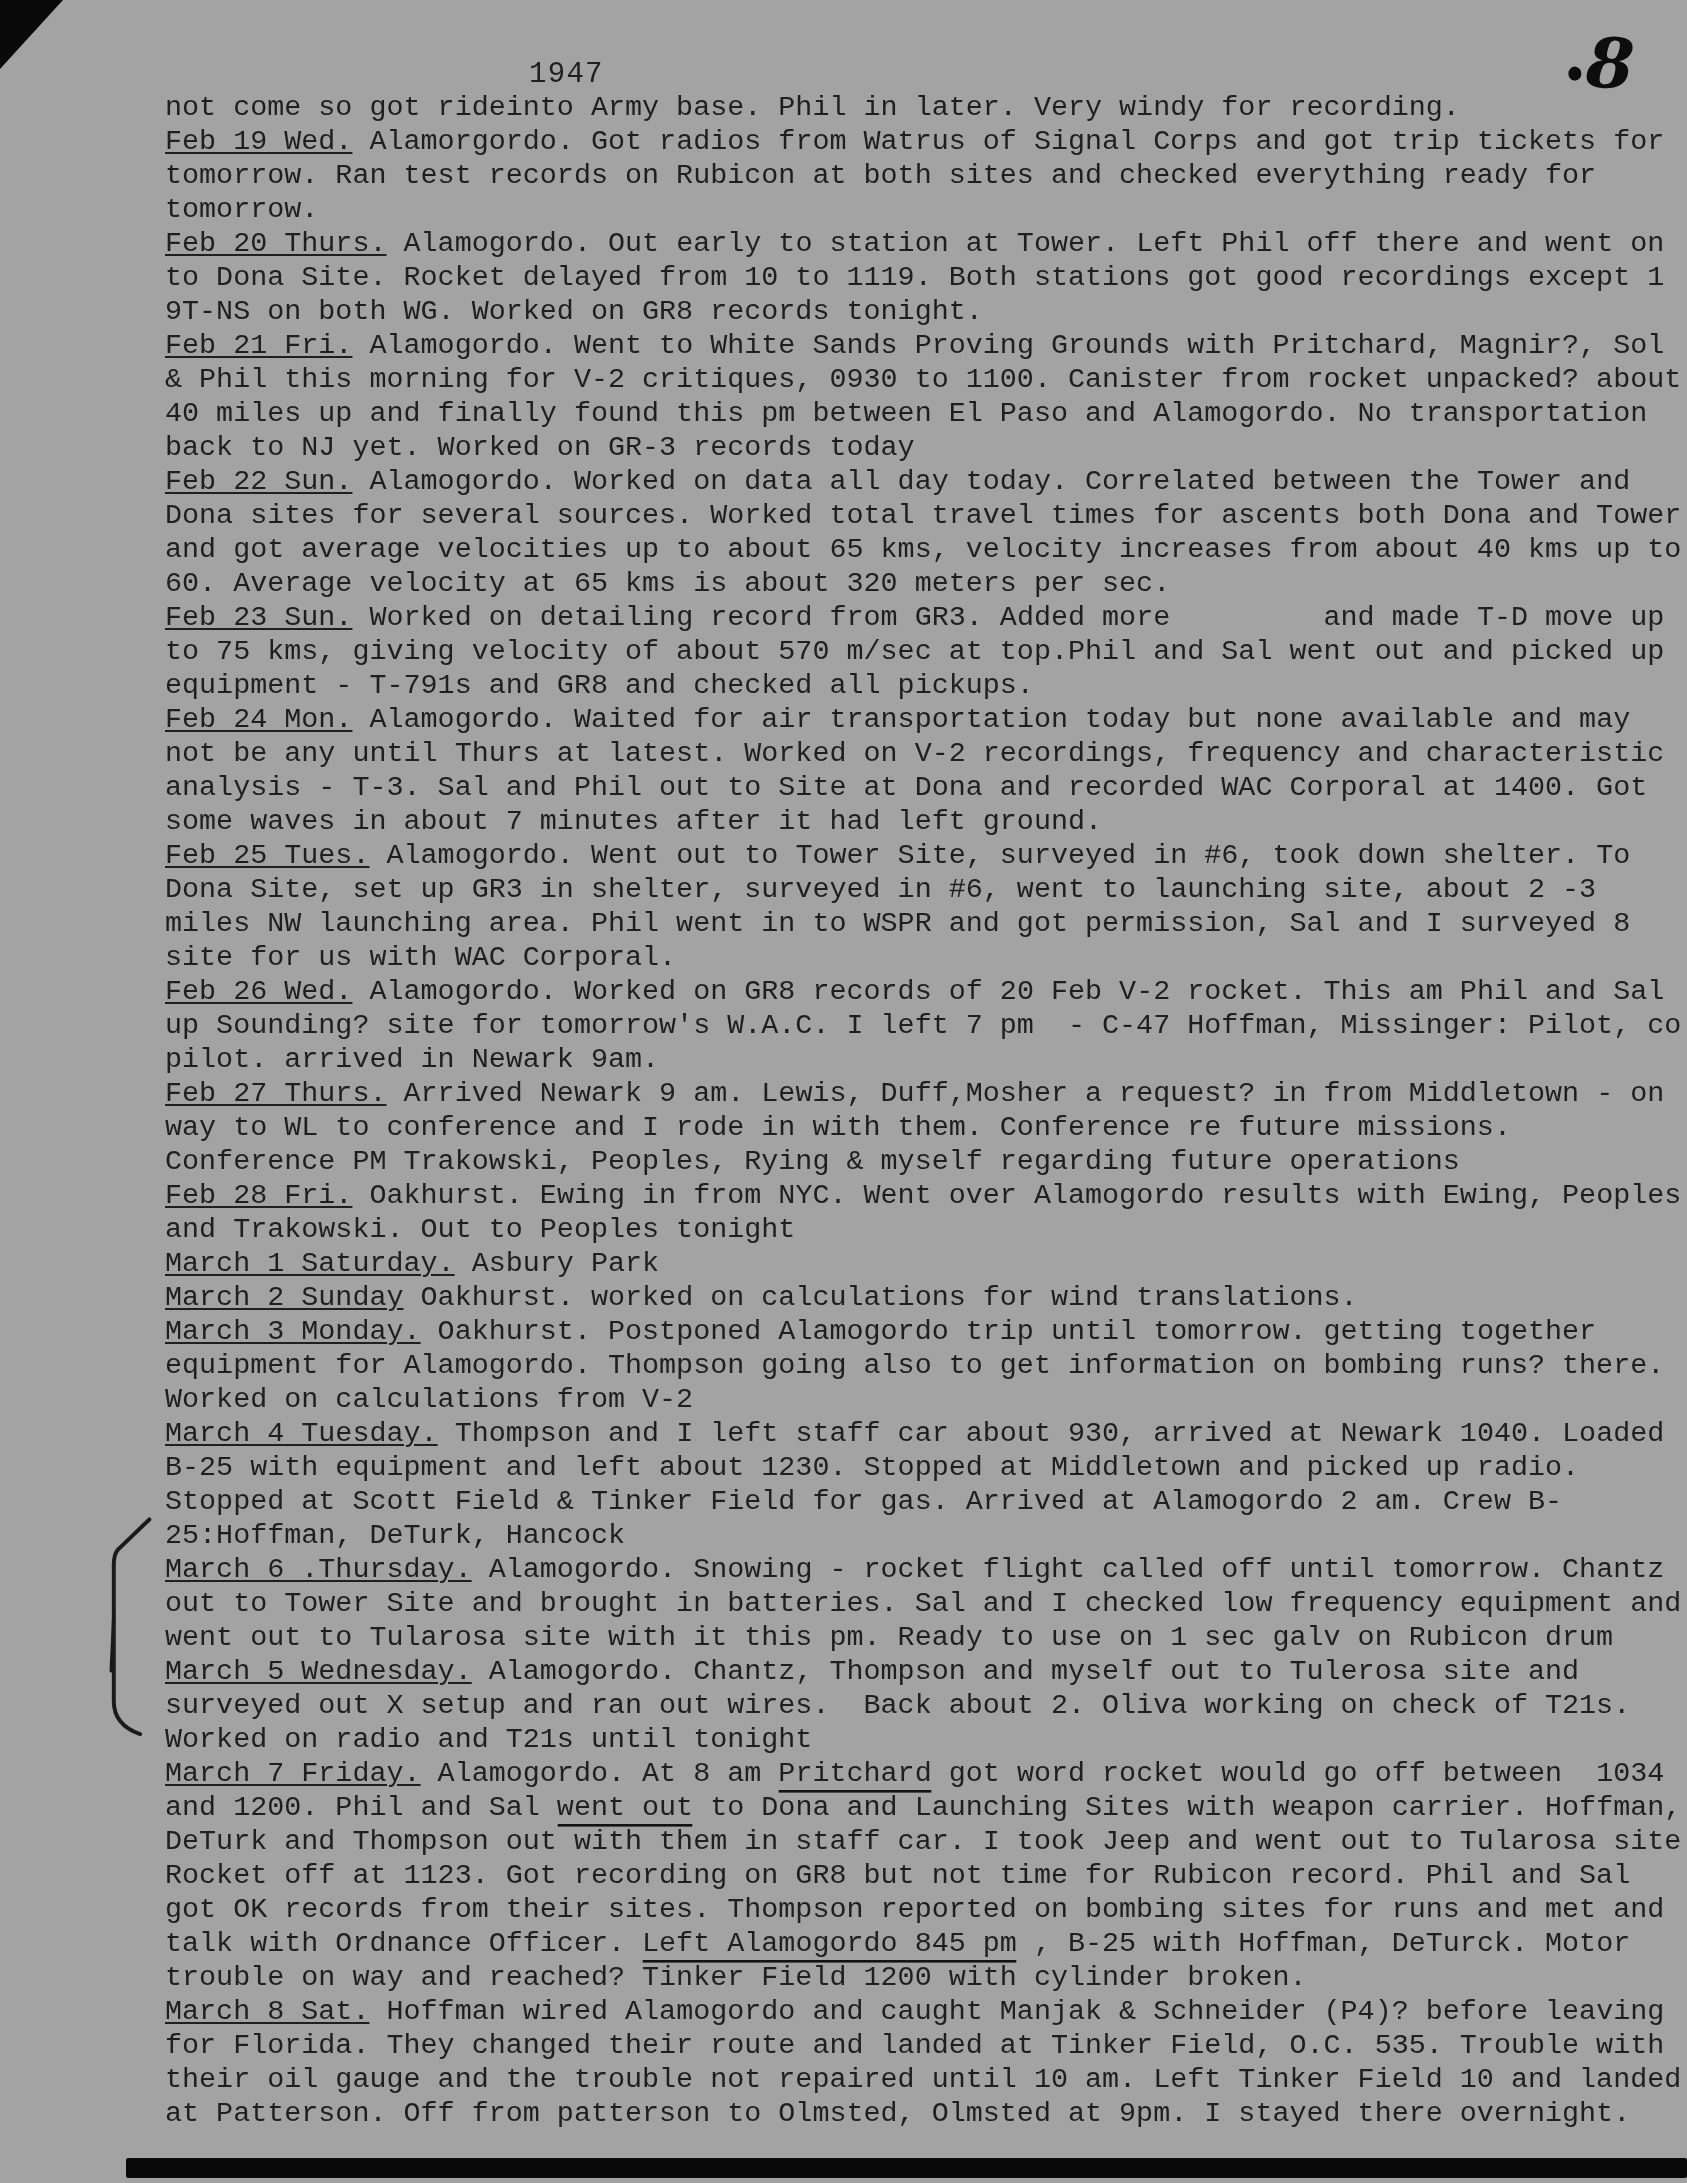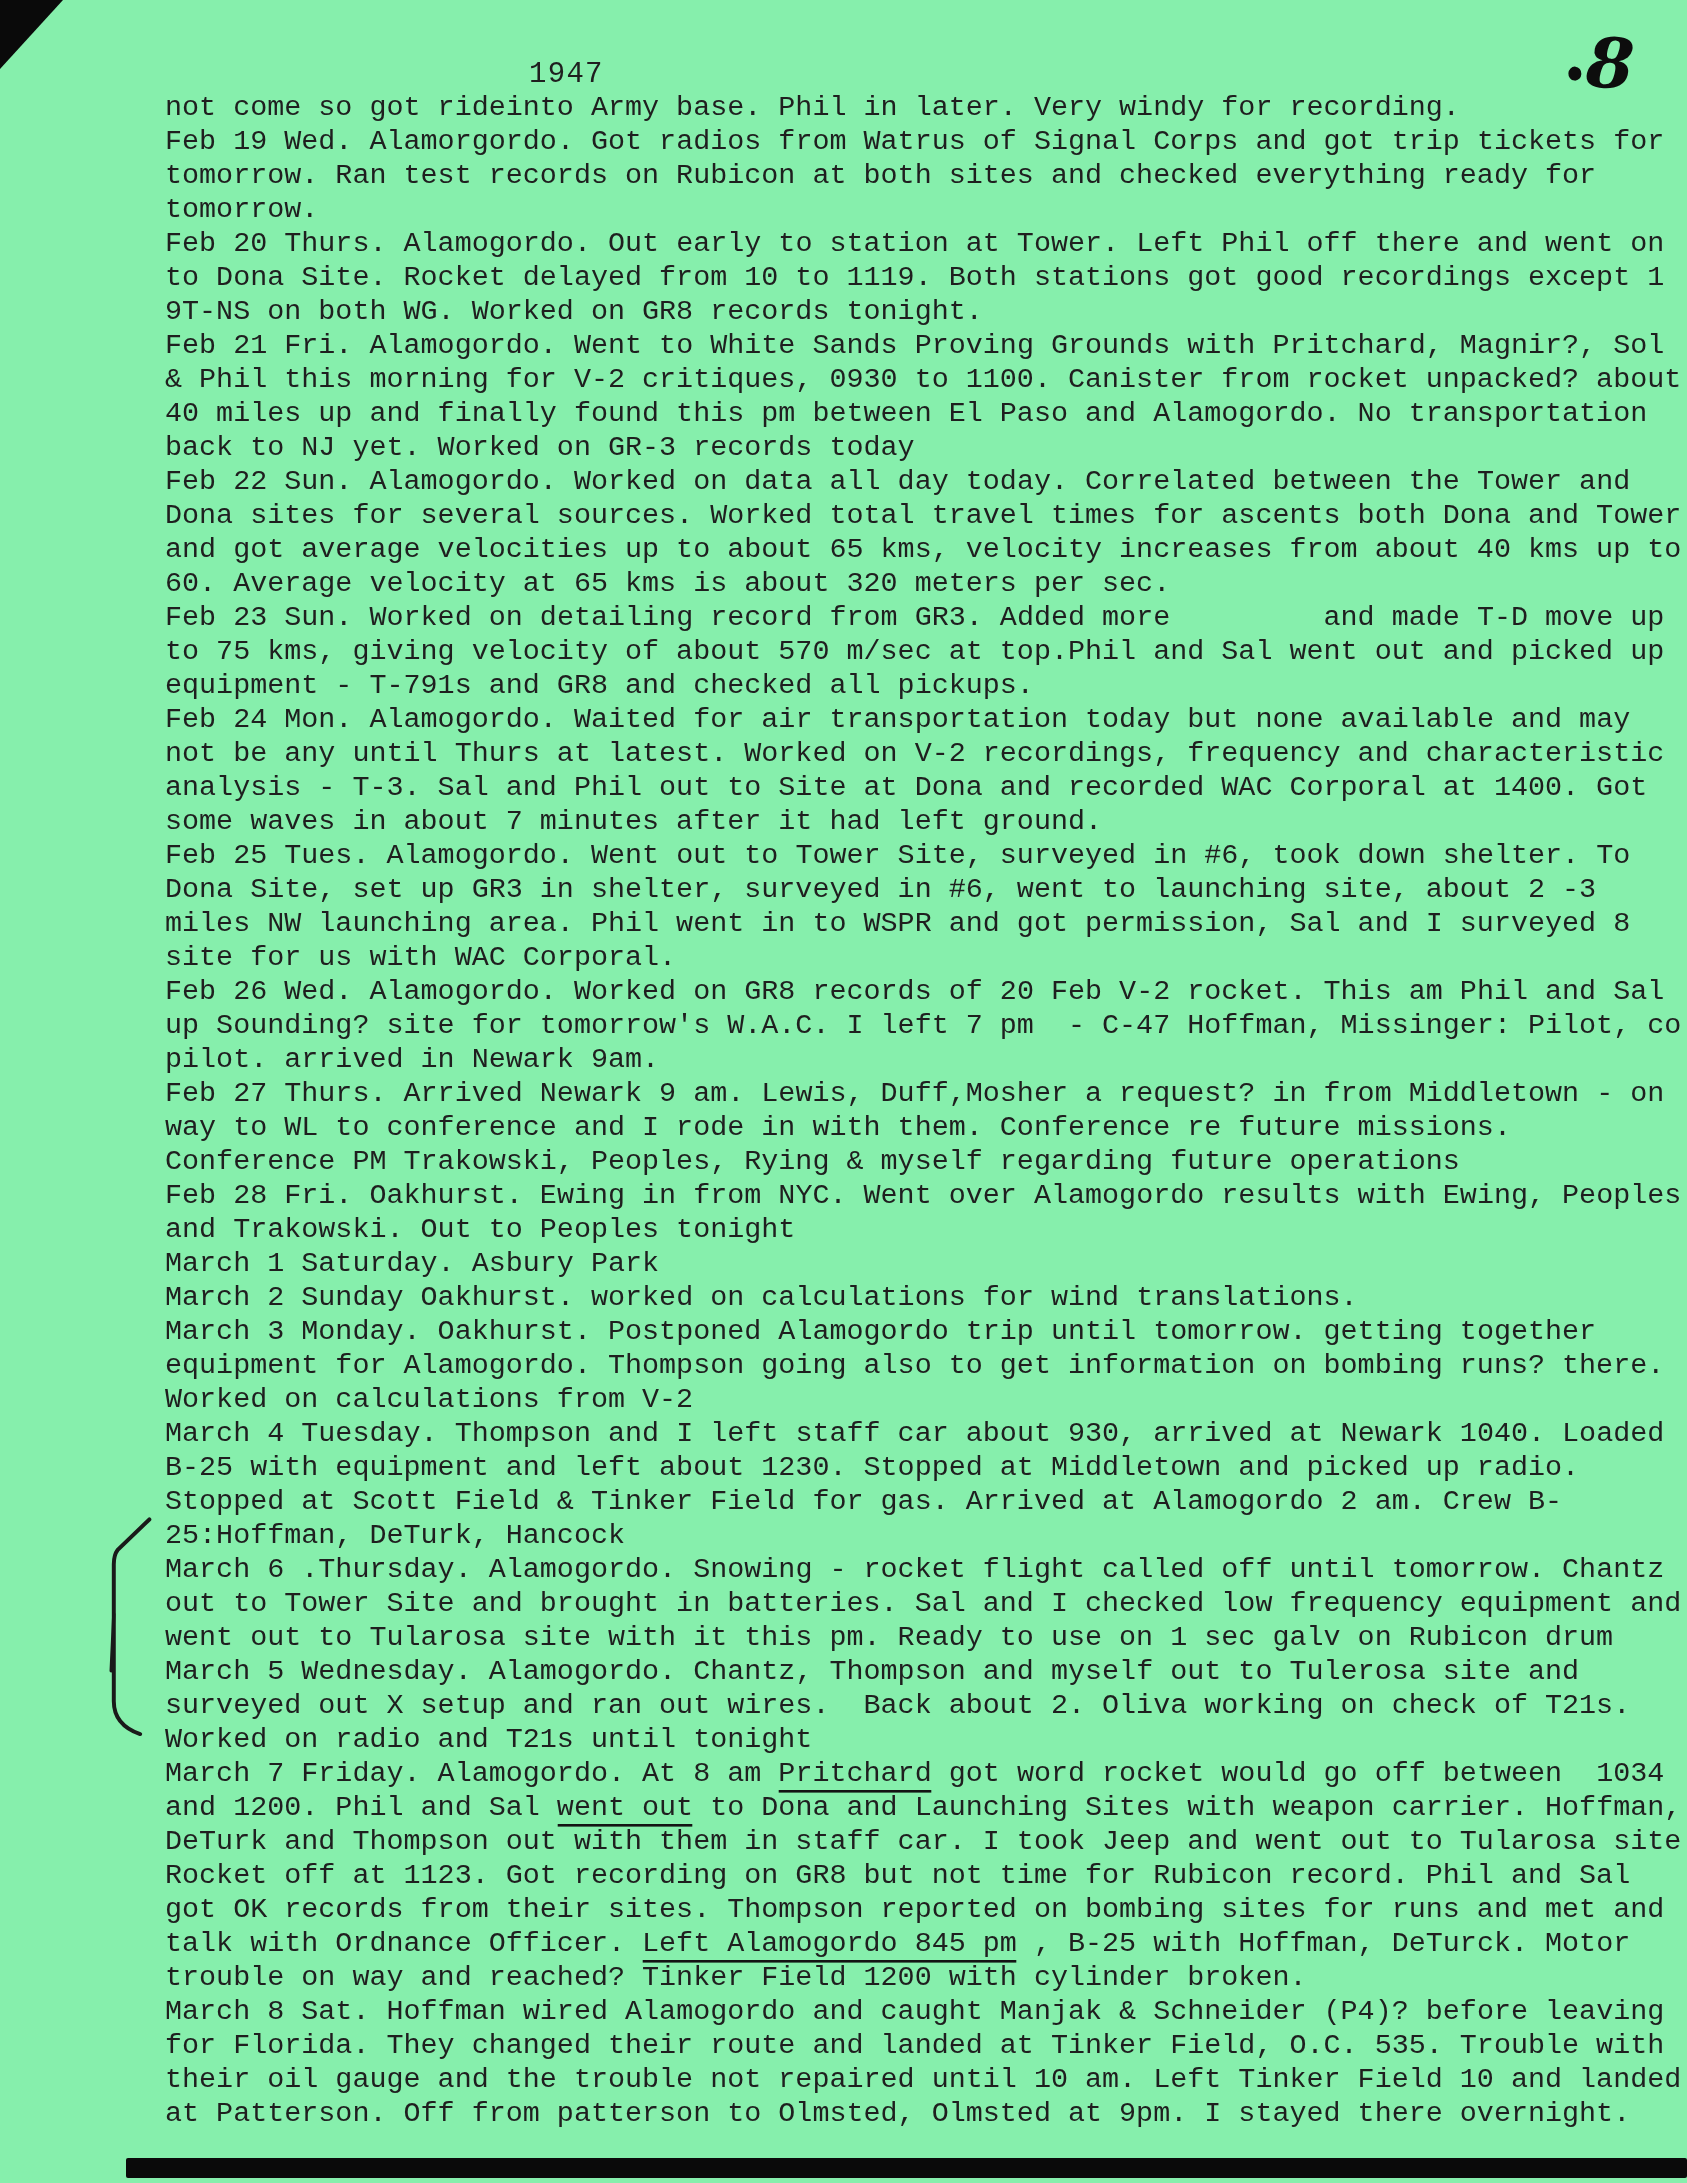--- a/index.html
+++ b/index.html
@@ -4,21 +4,21 @@
 <style>
   html, body {
     margin: 0;
     padding: 0;
     background: #e8e8e8;
   }
   .page {
     position: relative;
     width: 1687px;
     height: 2183px;
-    background: #86efac;
+    background: #a3a3a3;
     overflow: hidden;
     font-family: "Liberation Mono", "DejaVu Sans Mono", monospace;
     color: #1f1f1f;
   }
   
   .corner-artifact {
     position: absolute;
     top: 0; left: 0;
     width: 0; height: 0;
     border-top: 69px solid #0a0a0a;
@@ -70,20 +70,21 @@
     left: 165px;
     width: 1532px;
     font-size: 28.4px;
     line-height: 34px;
   }
   .entry {
     margin: 0;
     white-space: pre-wrap;
   }
   .entry-date {
+    text-decoration: underline;
     text-decoration-thickness: 1.7px;
     text-underline-offset: 3.3px;
   }
   .pen-underline {
     box-shadow: 0 3.3px 0 -0.7px #141414;
     margin-top: 24px;
   }
   .margin-mark {
     position: absolute;
     left: 98px;

